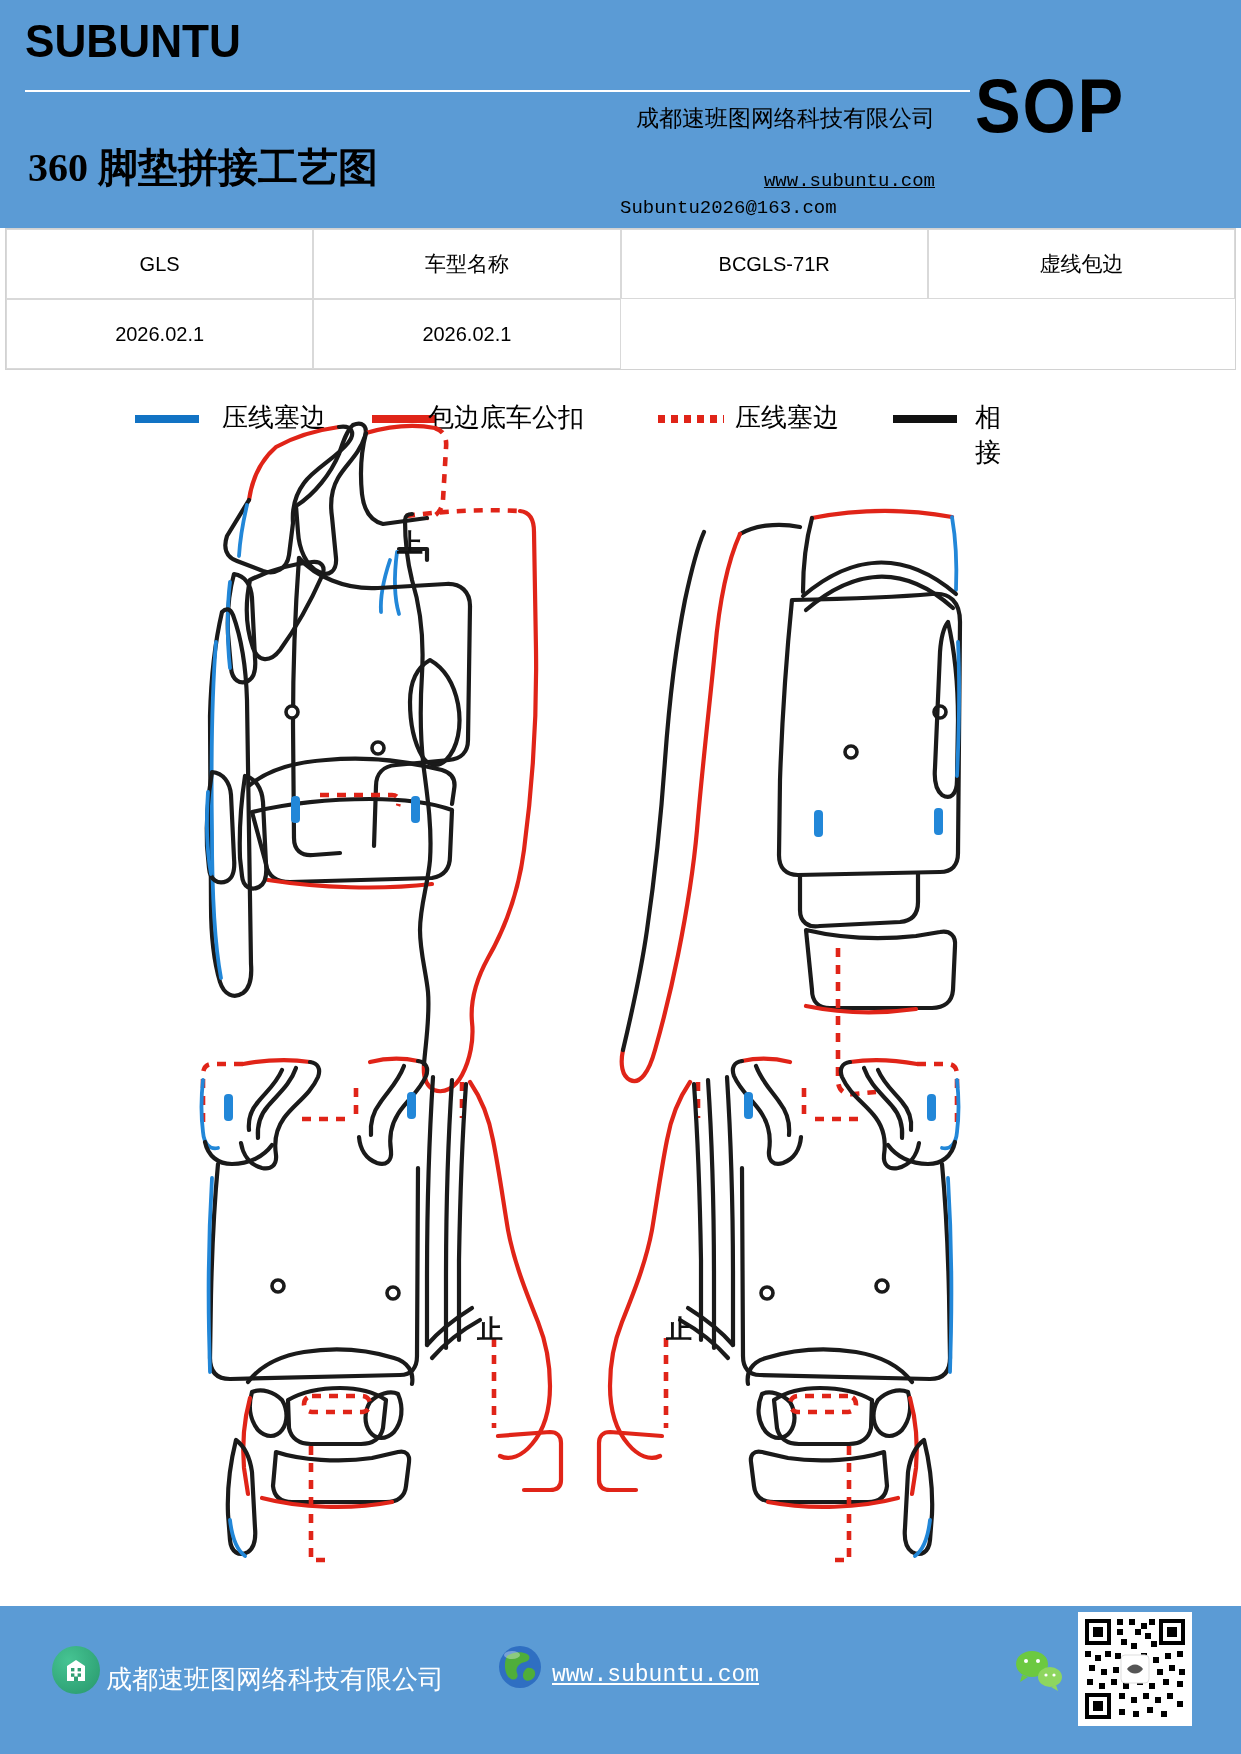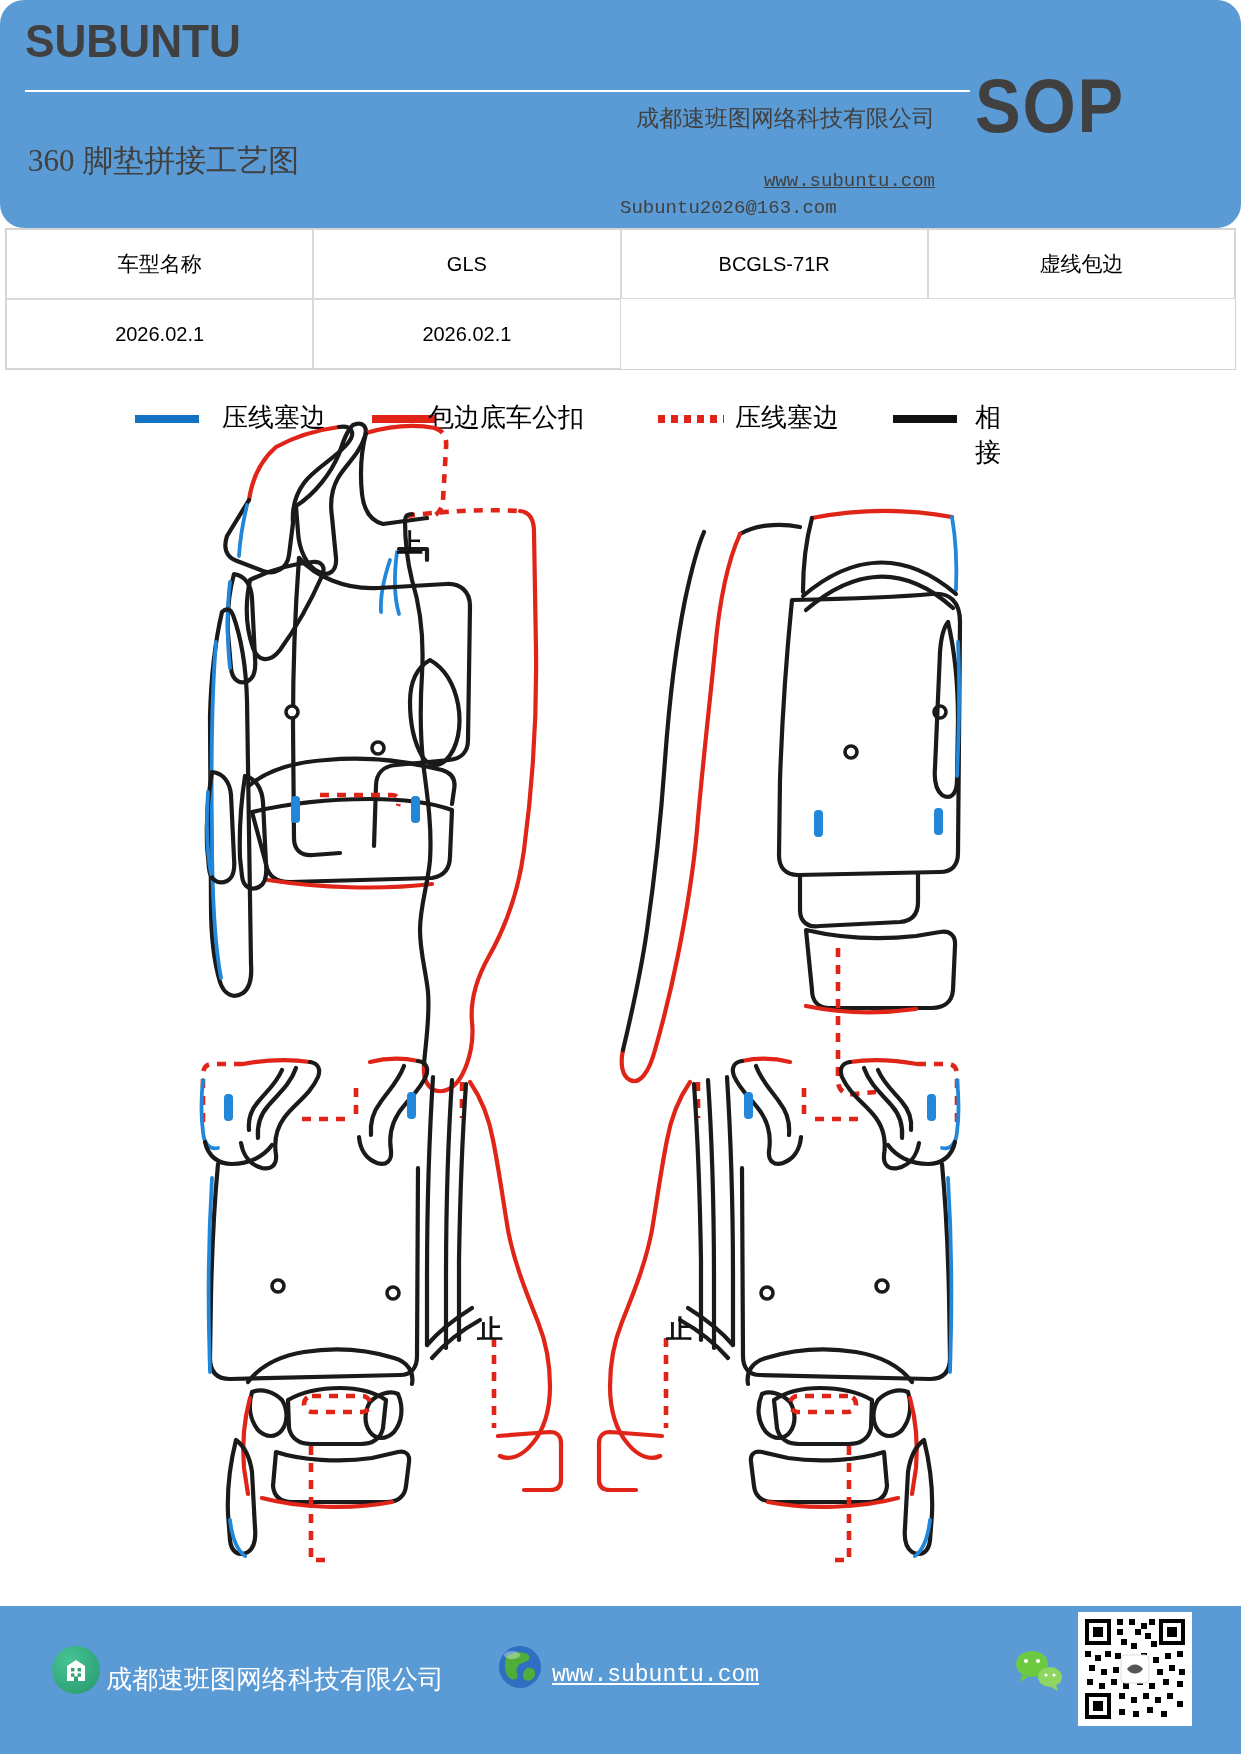--- a/index.html
+++ b/index.html
@@ -1,23 +1,23 @@
 <!DOCTYPE html>
 <html><head>
 <meta charset="utf-8">
 <style>
   html,body{margin:0;padding:0;background:#888;}
   .page{position:relative;width:1241px;height:1754px;background:#ffffff;margin:0 auto;
         font-family:"Liberation Sans",sans-serif;overflow:hidden;}
   
-  .header{position:absolute;left:0;top:0;width:1241px;height:228px;background:#5b9bd5;color:#404040;border-radius:24px;}
+  .header{position:absolute;left:0;top:0;width:1241px;height:228px;background:#5b9bd5;color:#000000;}
   .brand{position:absolute;left:25px;top:14px;font-size:46px;font-weight:800;letter-spacing:0px;
          transform:scaleX(.96);transform-origin:left;font-family:"Liberation Sans",sans-serif;}
   .header-rule{position:absolute;left:25px;top:90px;width:945px;height:2px;background:#fff;}
-  .doc-title{position:absolute;left:28px;top:140px;font-size:31px;font-family:"Liberation Serif",serif;}
+  .doc-title{position:absolute;left:28px;top:140px;font-size:40px;font-family:"Liberation Serif",serif;font-weight:bold;}
   .hdr-company{position:absolute;left:620px;top:103px;width:315px;text-align:right;font-size:23px;
                font-family:"Liberation Serif",serif;}
   .hdr-site{position:absolute;left:620px;top:170px;width:315px;text-align:right;font-size:19px;
             font-family:"Liberation Mono","DejaVu Sans Mono",monospace;text-decoration:underline;}
   .hdr-mail{position:absolute;left:620px;top:197px;width:315px;font-size:19px;
             font-family:"Liberation Mono","DejaVu Sans Mono",monospace;}
   .sop{position:absolute;left:975px;top:62px;font-size:76px;font-weight:700;letter-spacing:2px;
        transform:scaleX(.9);transform-origin:left;}
   
   .info-table{position:absolute;left:5px;top:228px;width:1229px;height:140px;
@@ -64,22 +64,22 @@
     <div class="brand">SUBUNTU</div>
     <div class="header-rule"></div>
     <div class="doc-title">360 脚垫拼接工艺图</div>
     <div class="hdr-company">成都速班图网络科技有限公司</div>
     <div class="hdr-site">www.subuntu.com</div>
     <div class="hdr-mail">Subuntu2026@163.com</div>
     <div class="sop">SOP</div>
   </div>
 
   <div class="info-table">
+    <div class="cell val">GLS</div>
     <div class="cell lab">车型名称</div>
-    <div class="cell val">GLS</div>
     <div class="cell val">BCGLS-71R</div>
     <div class="cell lab">虚线包边</div>
     <div class="cell val">2026.02.1</div>
     <div class="cell val">2026.02.1</div>
   </div>
 
   <div class="legend">
     <div class="sw" style="left:135px;background:#1273c4;"></div>
     <div class="lg-label" style="left:222px;">压线塞边</div>
     <div class="sw" style="left:372px;background:#e02418;"></div>

